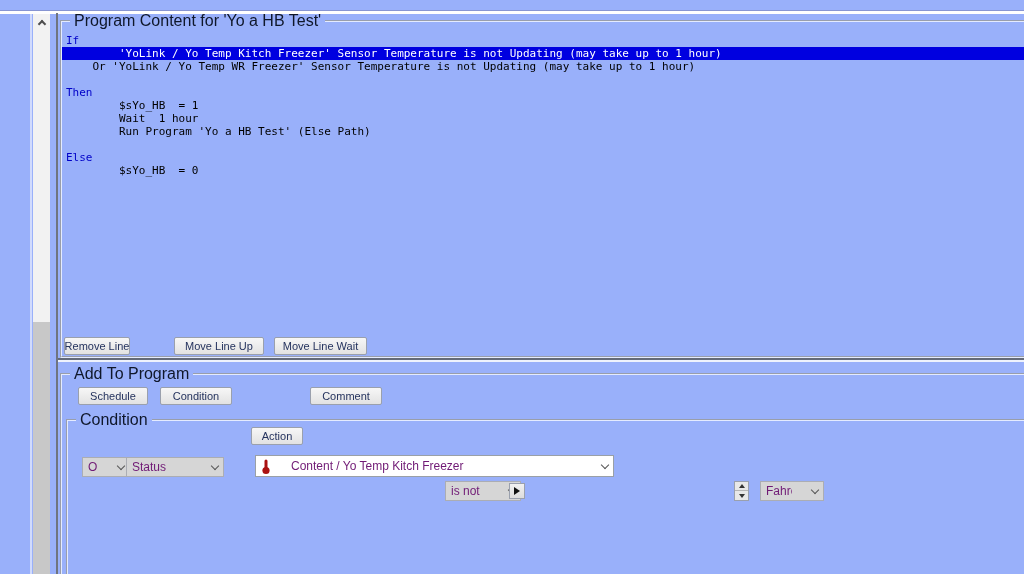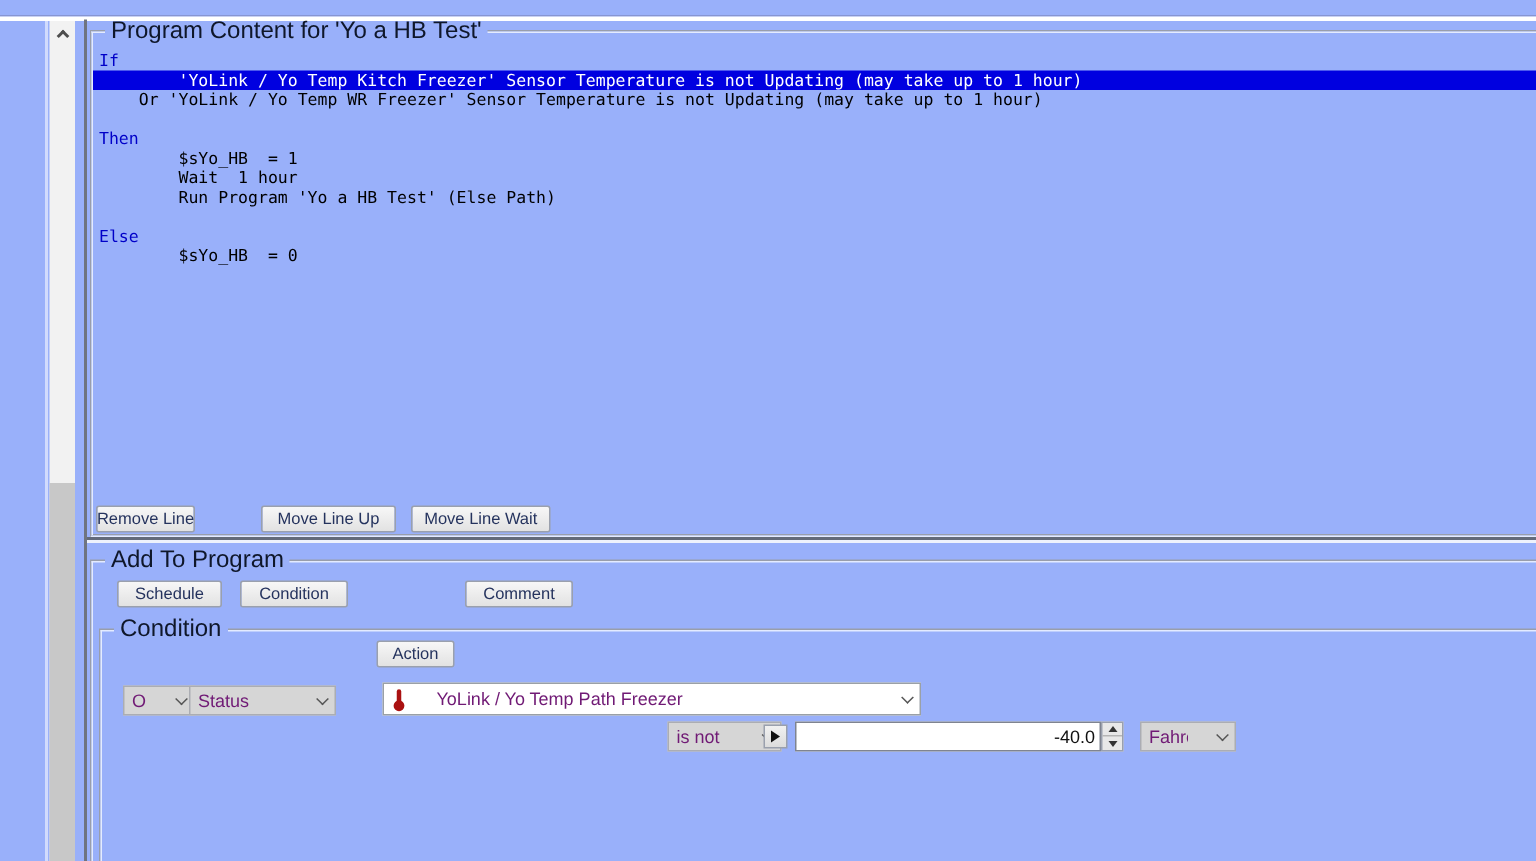--- a/index.html
+++ b/index.html
@@ -150,35 +150,34 @@
     <span class="chev"></span>
   </div>
 
   <div class="combo white" id="combo-device">
     <span class="therm">
       <svg width="10" height="17" viewBox="0 0 10 17">
         <line x1="5" y1="3" x2="5" y2="10" stroke="#aa1111" stroke-width="3" stroke-linecap="round"></line>
         <circle cx="5" cy="12.5" r="3.6" fill="#aa1111"></circle>
       </svg>
     </span>
-    <span class="combo-text">YoLink / Yo Temp Path Freezer</span>
+    <span class="combo-text">Content / Yo Temp Kitch Freezer</span>
     <span class="chev"></span>
   </div>
 
 
   <div class="combo" id="combo-comparator">
     <span class="combo-text">is not</span>
     <span class="chev"></span>
   </div>
 
   <div id="arrow-btn">
     <div class="tri-right"></div>
   </div>
 
-  <input id="value-field" value="-40.0" style="">
 
   <div id="spinner">
     <div class="spin-btn" id="spin-up">
       <div class="tri-up"></div>
     </div>
     <div class="spin-btn" id="spin-down">
       <div class="tri-down"></div>
     </div>
   </div>
 

